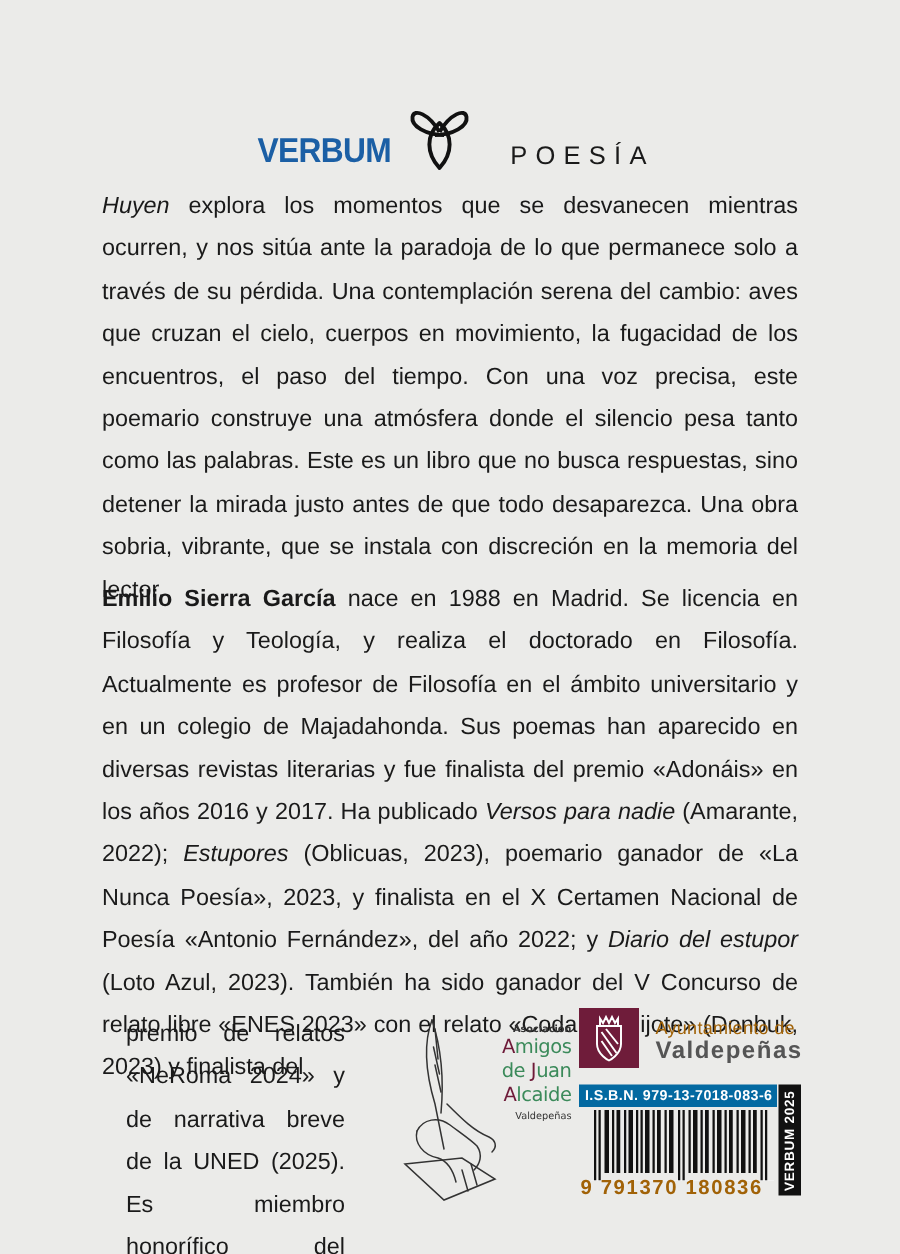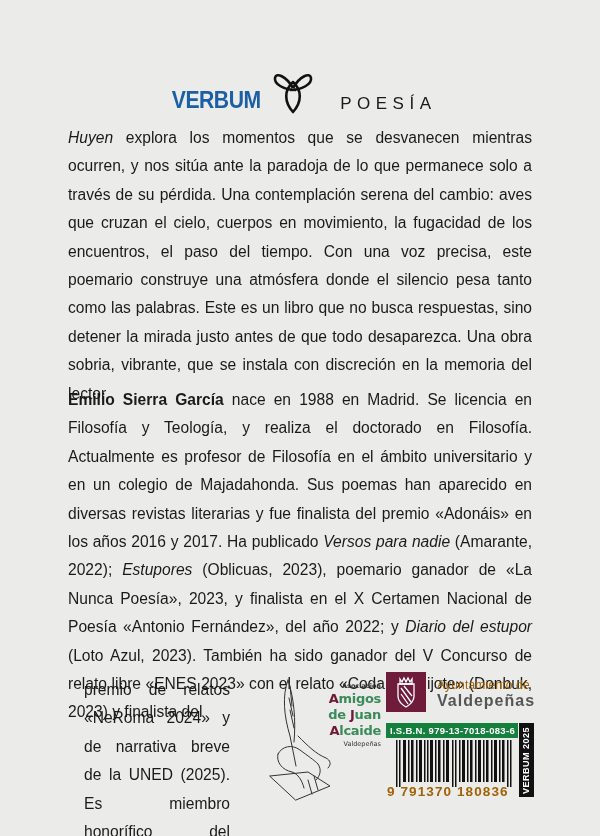--- a/index.html
+++ b/index.html
@@ -38,35 +38,35 @@
   .p3 p { margin: 16px; }
   em { font-style: italic; }
   b { font-weight: bold; }
 
   .drawing { position: absolute; left: 268px; top: 676px; width: 66px; height: 132px; }
   .assoc {
     position: absolute; left: 325px; top: 682px; width: 56px;
     text-align: right; font-family: "DejaVu Sans", sans-serif;
   }
   .assoc .small { font-size: 6.5px; color: #333; line-height: 9px; font-weight: bold; }
-  .assoc .big { font-size: 13px; font-weight: bold; color: #3b8a5a; line-height: 16px; letter-spacing: -0.3px; }
+  .assoc .big { font-size: 13px; font-weight: normal; color: #3b8a5a; line-height: 16px; letter-spacing: -0.3px; }
   .assoc .big .ini { color: #6e1a38; }
   .assoc .small2 { font-size: 6.5px; color: #333; line-height: 10px; }
 
   .ayto-shield {
     position: absolute; left: 386px; top: 672px; width: 40px; height: 40px;
     background: #6f1c3a;
   }
   .ayto-text { position: absolute; left: 437px; top: 678px; }
   .ayto-text .l1 { font-size: 12px; color: #a16207; line-height: 14px; letter-spacing: 0.2px; }
   .ayto-text .l2 { font-size: 16px; color: #555; font-weight: bold; line-height: 18px; letter-spacing: 1px; }
 
   .isbn-block { position: absolute; left: 386px; top: 723px; width: 161px; height: 80px; }
   .isbn-bar {
-    position: absolute; left: 0; top: 0; width: 132px; height: 15px; background: #15803d;
+    position: absolute; left: 0; top: 0; width: 132px; height: 15px; background: #0369a1;
     color: #fff; font-size: 9.5px; font-weight: bold; line-height: 15px;
     text-align: right; padding-right: 3px; box-sizing: border-box; letter-spacing: 0.3px;
   }
   .barcode { position: absolute; left: 8px; top: 17px; width: 122px; height: 47px; background: #fff; }
   .barnum {
     position: absolute; left: 1px; top: 61px; width: 132px; font-size: 13.5px; font-weight: bold;
     letter-spacing: 1.1px; color: #a16207; background: transparent; white-space: pre;
   }
   .spine-tag {
     position: absolute; left: 133px; top: 0; width: 15px; height: 74px; background: #111;

